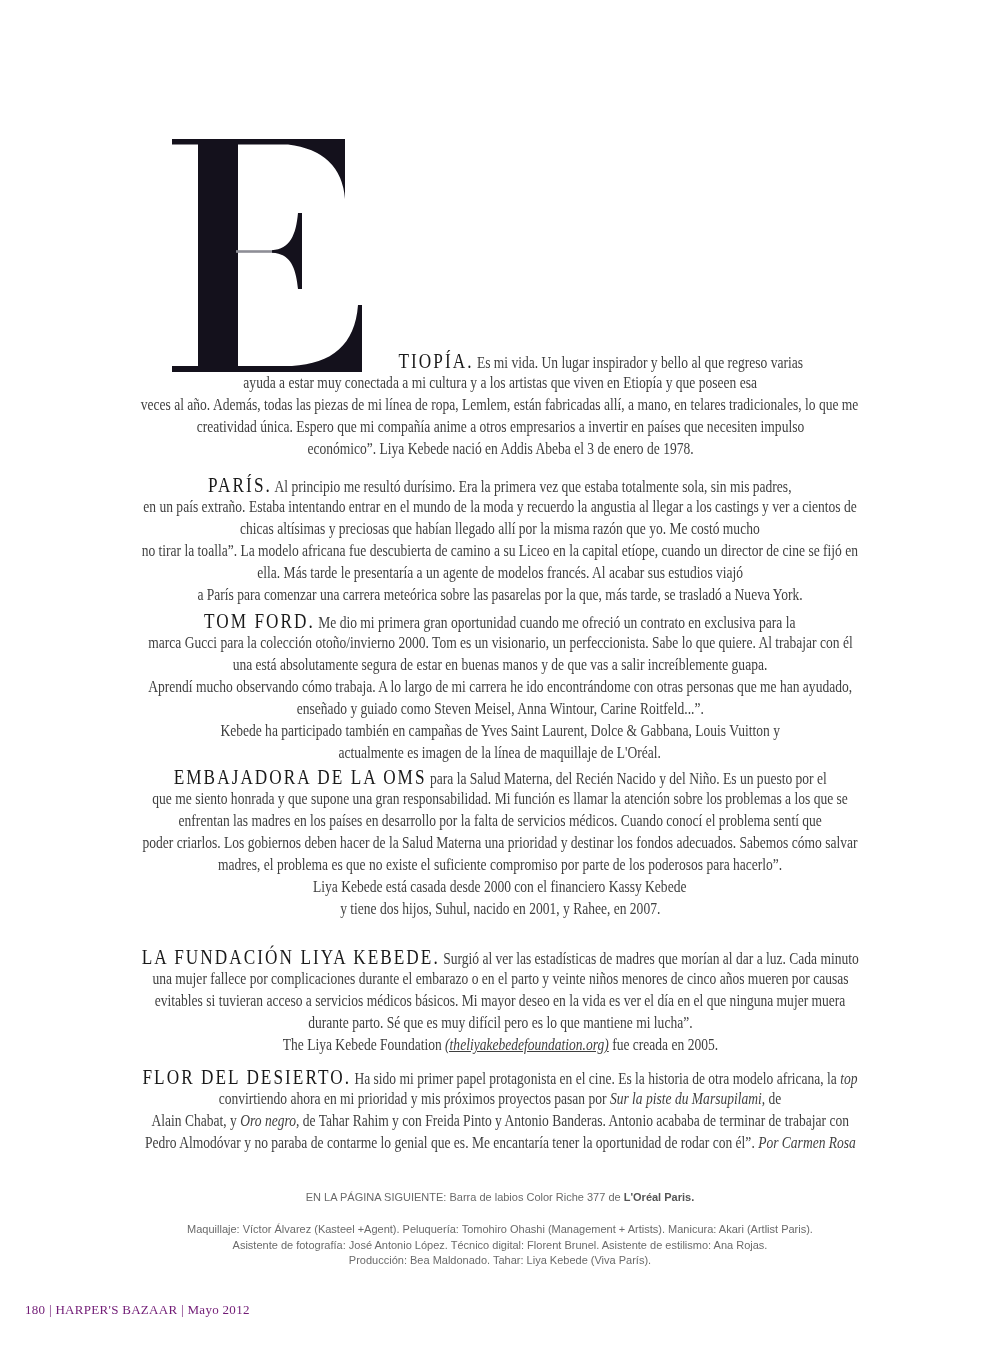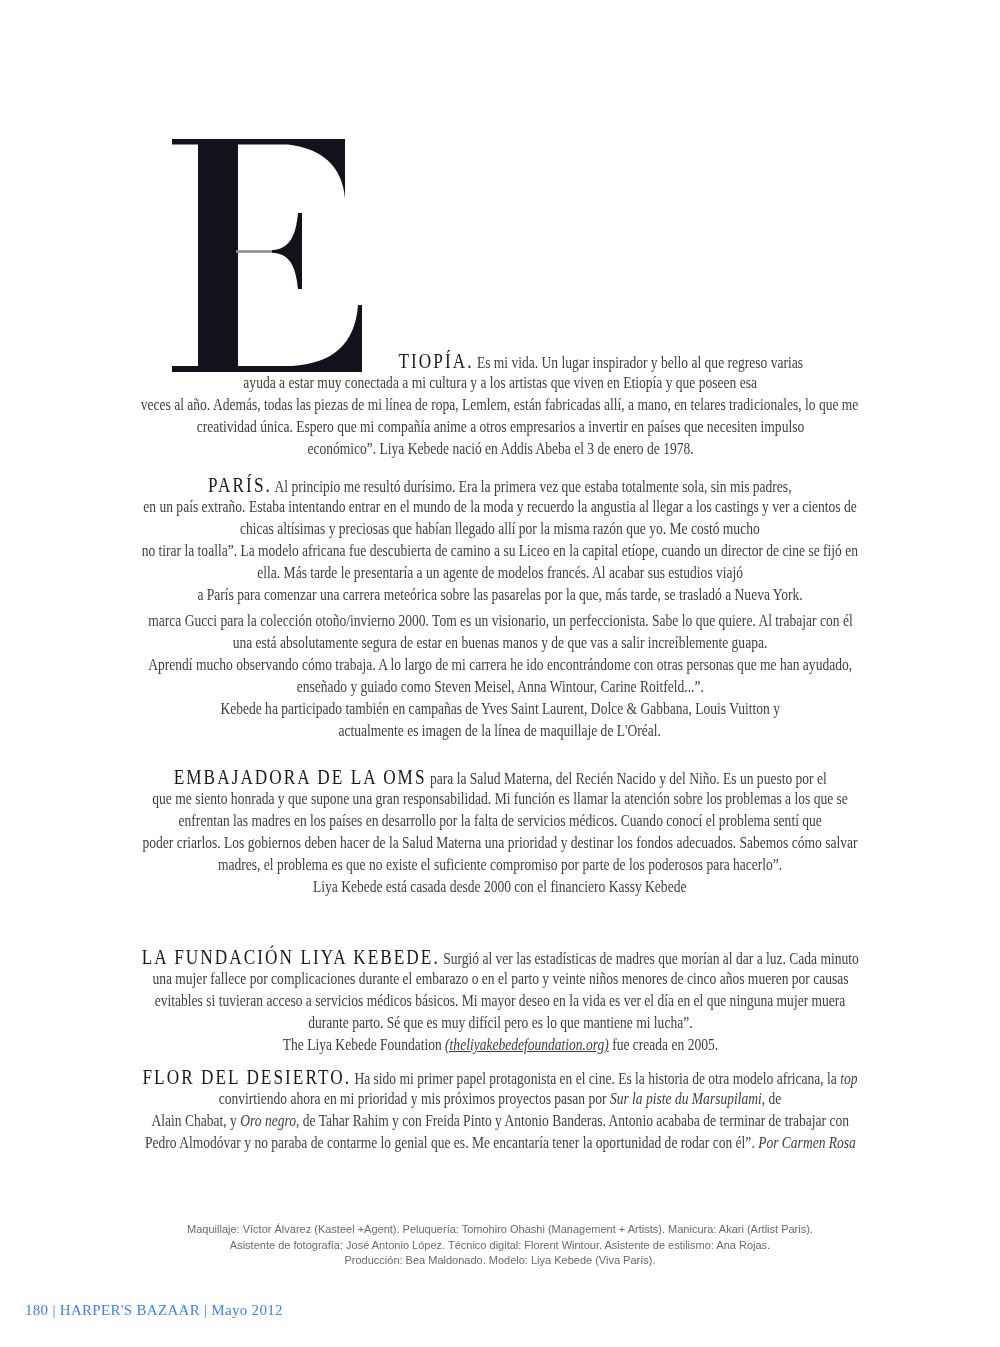--- a/index.html
+++ b/index.html
@@ -27,21 +27,21 @@
   .credits{
     position:absolute;left:70px;width:860px;text-align:center;
     font-family:"Liberation Sans",sans-serif;color:#6a6a6a;font-size:11px;
   }
   .credits-next{top:1191px;}
   .credits-next b{color:#555555;}
   .credits-team{top:1222px;line-height:15.5px;}
   
   .folio{
     position:absolute;left:25px;top:1302px;
-    font-family:"Liberation Serif",serif;font-size:15px;color:#3b82f6;
+    font-family:"Liberation Serif",serif;font-size:13px;color:#701a75;
     letter-spacing:0.3px;
   }
 </style>
 </head>
 <body>
 
 <div class="page">
 
   <svg class="dropcap" viewBox="0 0 193 233" aria-hidden="true">
 
@@ -89,20 +89,23 @@
         </div>
         <div class="ln">
           <span class="inner"><span class="seg ">ella. Más tarde le presentaría a un agente de modelos francés. Al acabar sus estudios viajó</span></span>
         </div>
         <div class="ln">
           <span class="inner"><span class="seg ">a París para comenzar una carrera meteórica sobre las pasarelas por la que, más tarde, se trasladó a Nueva York.</span></span>
         </div>
       </div>
       <div class="p p3">
         <div class="ln">
+          <span class="inner"><span class="seg hd">TOM FORD.</span><span class="seg "> Me dio mi primera gran oportunidad cuando me ofreció un contrato en exclusiva para la</span></span>
+        </div>
+        <div class="ln">
           <span class="inner"><span class="seg ">marca Gucci para la colección otoño/invierno 2000. Tom es un visionario, un perfeccionista. Sabe lo que quiere. Al trabajar con él</span></span>
         </div>
         <div class="ln">
           <span class="inner"><span class="seg ">una está absolutamente segura de estar en buenas manos y de que vas a salir increíblemente guapa.</span></span>
         </div>
         <div class="ln">
           <span class="inner"><span class="seg ">Aprendí mucho observando cómo trabaja. A lo largo de mi carrera he ido encontrándome con otras personas que me han ayudado,</span></span>
         </div>
         <div class="ln">
           <span class="inner"><span class="seg ">enseñado y guiado como Steven Meisel, Anna Wintour, Carine Roitfeld...”.</span></span>
@@ -126,20 +129,23 @@
         </div>
         <div class="ln">
           <span class="inner"><span class="seg ">poder criarlos. Los gobiernos deben hacer de la Salud Materna una prioridad y destinar los fondos adecuados. Sabemos cómo salvar</span></span>
         </div>
         <div class="ln">
           <span class="inner"><span class="seg ">madres, el problema es que no existe el suficiente compromiso por parte de los poderosos para hacerlo”.</span></span>
         </div>
         <div class="ln">
           <span class="inner"><span class="seg ">Liya Kebede está casada desde 2000 con el financiero Kassy Kebede</span></span>
         </div>
+        <div class="ln">
+          <span class="inner"><span class="seg ">y tiene dos hijos, Suhul, nacido en 2001, y Rahee, en 2007.</span></span>
+        </div>
       </div>
       <div class="p p5">
         <div class="ln">
           <span class="inner"><span class="seg hd">LA FUNDACIÓN LIYA KEBEDE.</span><span class="seg "> Surgió al ver las estadísticas de madres que morían al dar a luz. Cada minuto</span></span>
         </div>
         <div class="ln">
           <span class="inner"><span class="seg ">una mujer fallece por complicaciones durante el embarazo o en el parto y veinte niños menores de cinco años mueren por causas</span></span>
         </div>
         <div class="ln">
           <span class="inner"><span class="seg ">evitables si tuvieran acceso a servicios médicos básicos. Mi mayor deseo en la vida es ver el día en el que ninguna mujer muera</span></span>
@@ -160,21 +166,24 @@
         </div>
         <div class="ln">
           <span class="inner"><span class="seg ">Alain Chabat, y </span><span class="seg i">Oro negro,</span><span class="seg "> de Tahar Rahim y con Freida Pinto y Antonio Banderas. Antonio acababa de terminar de trabajar con</span></span>
         </div>
         <div class="ln">
           <span class="inner"><span class="seg ">Pedro Almodóvar y no paraba de contarme lo genial que es. Me encantaría tener la oportunidad de rodar con él”. </span><span class="seg i">Por Carmen Rosa</span></span>
         </div>
       </div>
     </div>
 
+  <div class="credits credits-next">
+    <span>EN LA PÁGINA SIGUIENTE: Barra de labios Color Riche 377 de </span><b>L'Oréal Paris.</b>
+  </div>
   <div class="credits credits-team">
     <div>Maquillaje: Víctor Álvarez (Kasteel +Agent). Peluquería: Tomohiro Ohashi (Management + Artists). Manicura: Akari (Artlist Paris).</div>
-    <div>Asistente de fotografía: José Antonio López. Técnico digital: Florent Wintour. Asistente de estilismo: Ana Rojas.</div>
-    <div>Producción: Bea Maldonado. Modelo: Liya Kebede (Viva París).</div>
+    <div>Asistente de fotografía: José Antonio López. Técnico digital: Florent Brunel. Asistente de estilismo: Ana Rojas.</div>
+    <div>Producción: Bea Maldonado. Tahar: Liya Kebede (Viva París).</div>
   </div>
 
   <div class="folio">180 | HARPER'S BAZAAR | Mayo 2012</div>
 
 </div>
 
 </body></html>

